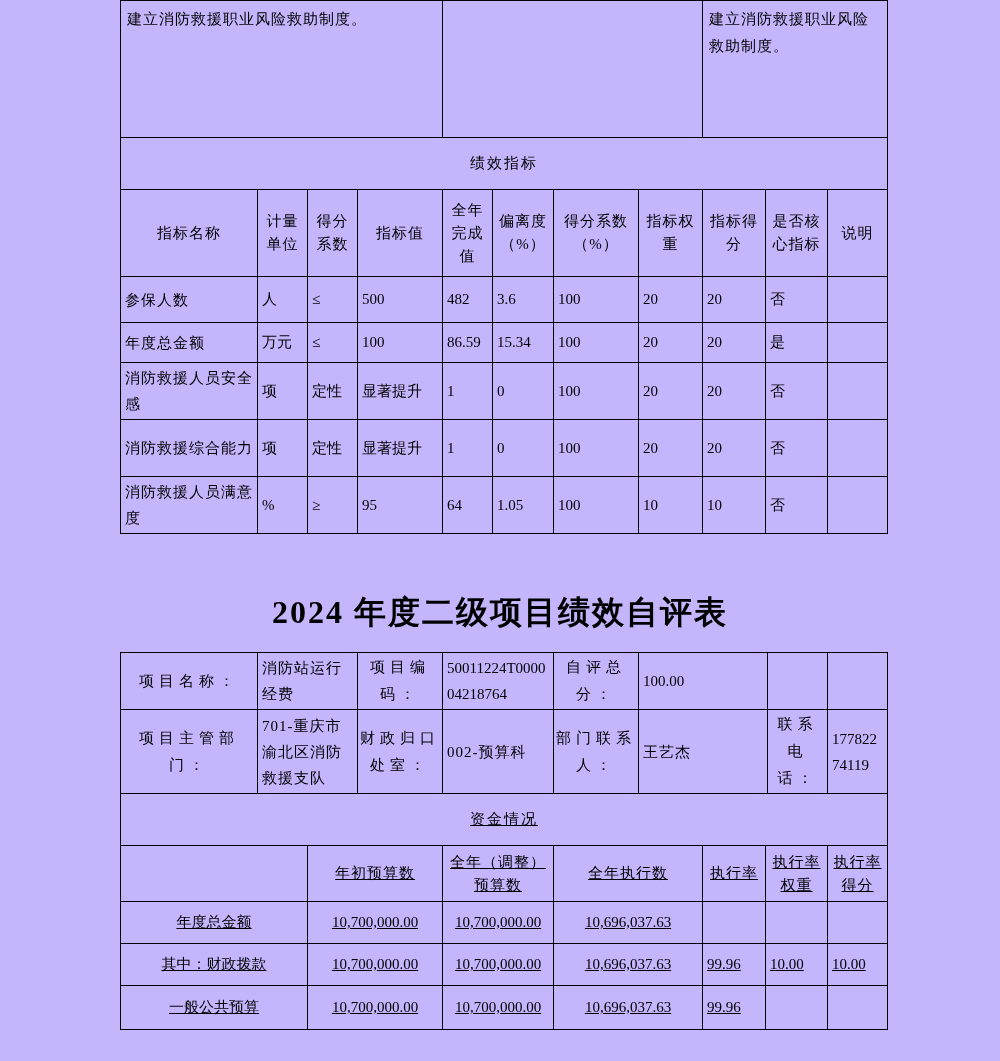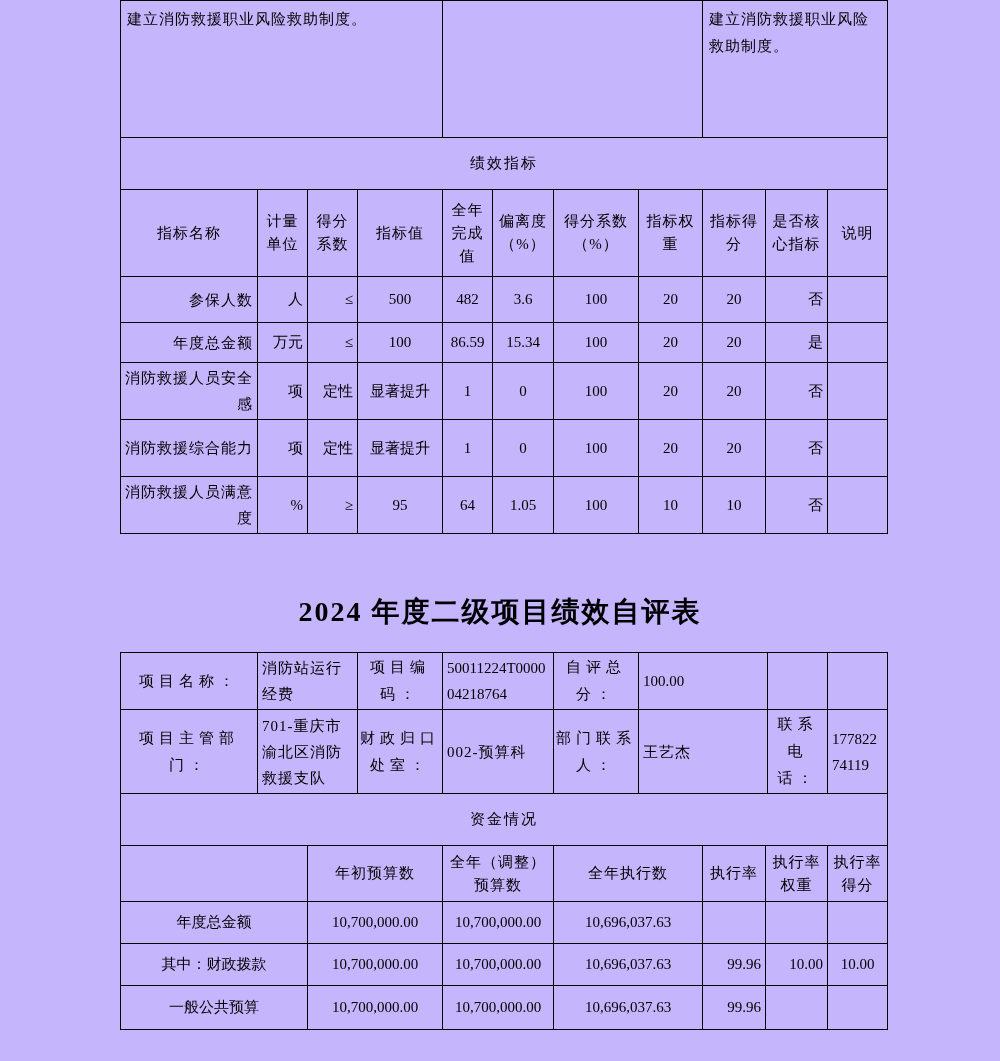--- a/index.html
+++ b/index.html
@@ -1,30 +1,30 @@
 <!DOCTYPE html>
 <html><head>
 <meta charset="utf-8">
 <style>
   html,body{margin:0;padding:0;background:#fff;}
   .page{position:relative;width:1000px;height:1061px;background:#c4b5fd;overflow:hidden;
         font-family:"Liberation Serif","DejaVu Serif",serif;color:#000;}
   table{border-collapse:collapse;table-layout:fixed;margin-left:120px;}
   td{border:1px solid #000;font-size:15px;padding:1px 4px;vertical-align:middle;
      overflow:hidden;word-wrap:break-word;line-break:strict;}
-  .l{text-align:right}.r{text-align:center}.c{text-align:center}
+  .l{text-align:left}.r{text-align:left}.c{text-align:center}
   .top-cell{vertical-align:top;text-align:left;letter-spacing:1px;line-height:27px;padding:5px 6px;}
   .sec{text-align:center;letter-spacing:2px;}
   .hdr{text-align:center;letter-spacing:1px;line-height:23px;padding:2px 3px;}
   .name{line-height:26px;letter-spacing:1px;}
   .lbl{text-align:center;letter-spacing:5px;line-height:27px;padding:1px 2px;}
   .val{text-align:left;line-height:26px;letter-spacing:1px;}
   .brk{word-break:break-all;letter-spacing:0;}
   .num{letter-spacing:0;}
-  .title{margin:0;padding:60px 0 22px 0;text-align:center;font-size:28px;font-weight:bold;
+  .title{margin:0;padding:60px 0 22px 0;text-align:center;font-size:32px;font-weight:bold;
          letter-spacing:2px;line-height:36px;}
   .tC{margin-top:-1px;}
 </style>
 </head>
 <body>
 
 <div class="page">
 
   <table class="tA" style="width:767px;">
     <colgroup>
@@ -160,21 +160,21 @@
       <td class="lbl">财政归口处室：</td>
       <td class="val">002-预算科</td>
       <td class="lbl">部门联系人：</td>
       <td class="val">王艺杰</td>
       <td class="lbl">联系电话：</td>
       <td class="val brk">17782274119</td>
     </tr>
   </tbody>
     </table>
 
-  <table class="tC" style="width:767px;">
+  <table class="tC" style="width:767px;text-decoration:underline;">
     <colgroup>
       <col style="width:187px">
         <col style="width:135px">
         <col style="width:111px">
         <col style="width:149px">
       <col style="width:63px">
         <col style="width:62px">
         <col style="width:60px">
     </colgroup>
     <tbody>

